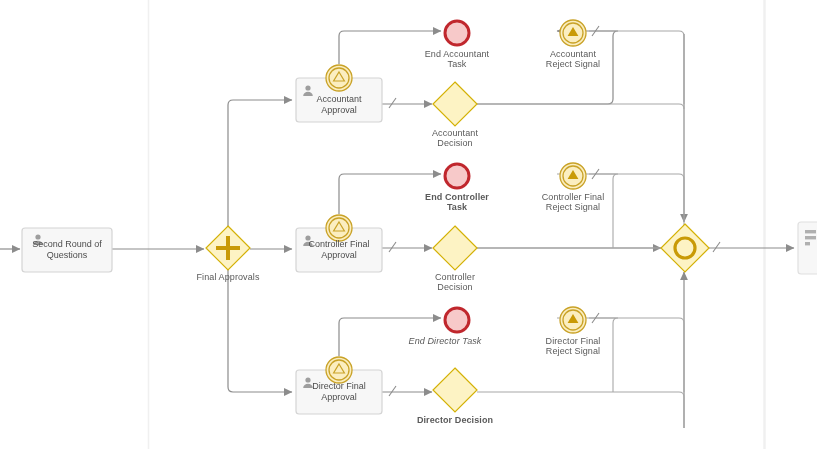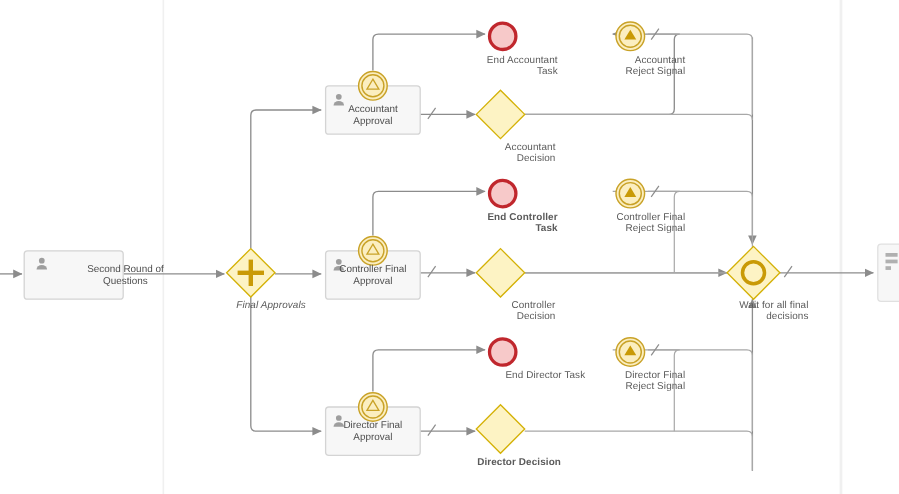--- a/index.html
+++ b/index.html
@@ -22,21 +22,21 @@
   #canvas svg.layer {
     position: absolute;
     left: 0;
     top: 0;
     width: 817px;
     height: 449px;
     overflow: visible;
   }
   .lbl {
     position: absolute;
-    text-align: right;
+    text-align: center;
     font-family: "Liberation Sans", sans-serif;
     font-size: 9px;
     line-height: 10px;
     color: #5a5a5a;
     letter-spacing: 0.1px;
     white-space: pre-line;
     pointer-events: none;
   }
   .task-lbl {
     position: absolute;
@@ -233,24 +233,24 @@
     <g>
       <rect x="798" y="222" width="38" height="52" rx="3" ry="3" fill="#f7f7f7" stroke="#e0e0e0" stroke-width="1.2"></rect>
       <g fill="#b0b0b0">
         <rect x="805" y="230" width="11" height="3.4"></rect>
         <rect x="805" y="236" width="11" height="3.4"></rect>
         <rect x="805" y="242" width="5" height="3.4"></rect>
       </g>
     </g>
   </svg>
 
-  <div class="task-lbl" style="left:22px; top:239px; width:90px;padding-left:47px;">Second Round of
+  <div class="task-lbl" style="left:22px; top:239px; width:90px;">Second Round of
 Questions</div>
 
-  <div class="lbl" style="left:178px; top:272px; width:100px;font-style:italic;">Final Approvals</div>
+  <div class="lbl" style="left:178px; top:272px; width:100px;">Final Approvals</div>
 
   <div class="task-lbl" style="left:296px; top:94px; width:86px;">Accountant
 Approval</div>
 
   <div class="lbl" style="left:407px; top:49px; width:100px;">End Accountant
 Task</div>
 
   <div class="lbl" style="left:405px; top:128px; width:100px;">Accountant
 Decision</div>
 
@@ -265,23 +265,21 @@
 
   <div class="lbl" style="left:405px; top:272px; width:100px;">Controller
 Decision</div>
 
   <div class="lbl" style="left:523px; top:192px; width:100px;">Controller Final
 Reject Signal</div>
 
   <div class="task-lbl" style="left:296px; top:381px; width:86px;">Director Final
 Approval</div>
 
-  <div class="lbl" style="left:422px; top:336px; width:110px;">End Director Task</div>
+  <div class="lbl" style="left:390px; top:336px; width:110px;font-style:italic;">End Director Task</div>
 
   <div class="lbl" style="left:400px; top:415px; width:110px;font-weight:bold;">Director Decision</div>
 
   <div class="lbl" style="left:523px; top:336px; width:100px;">Director Final
 Reject Signal</div>
 
-  <div class="lbl" style="left:635px; top:272px; width:100px;">Wait for all final
-decisions</div>
 
 </div>
 
 </body></html>

